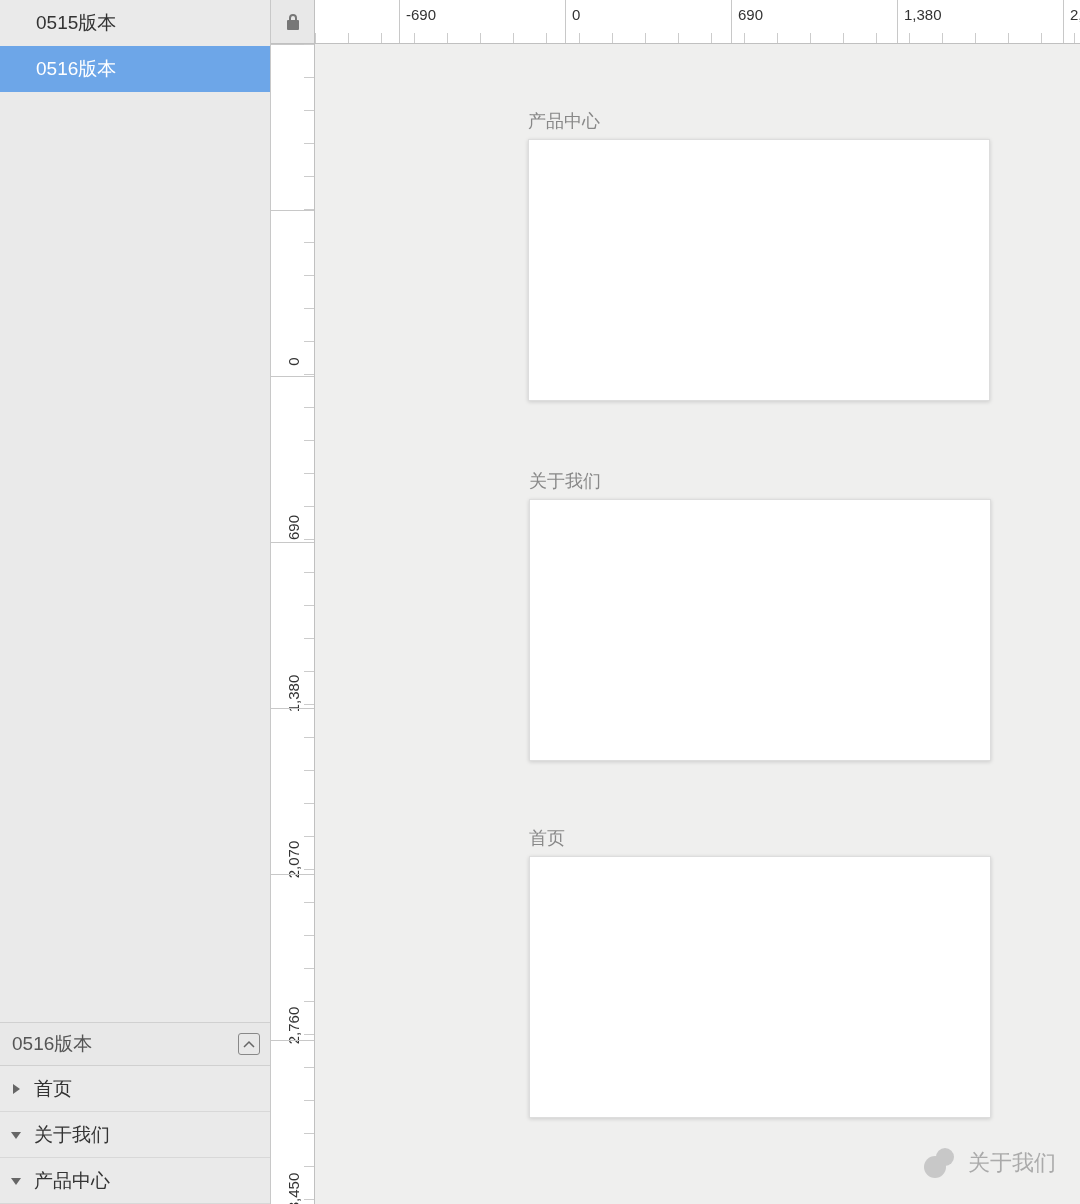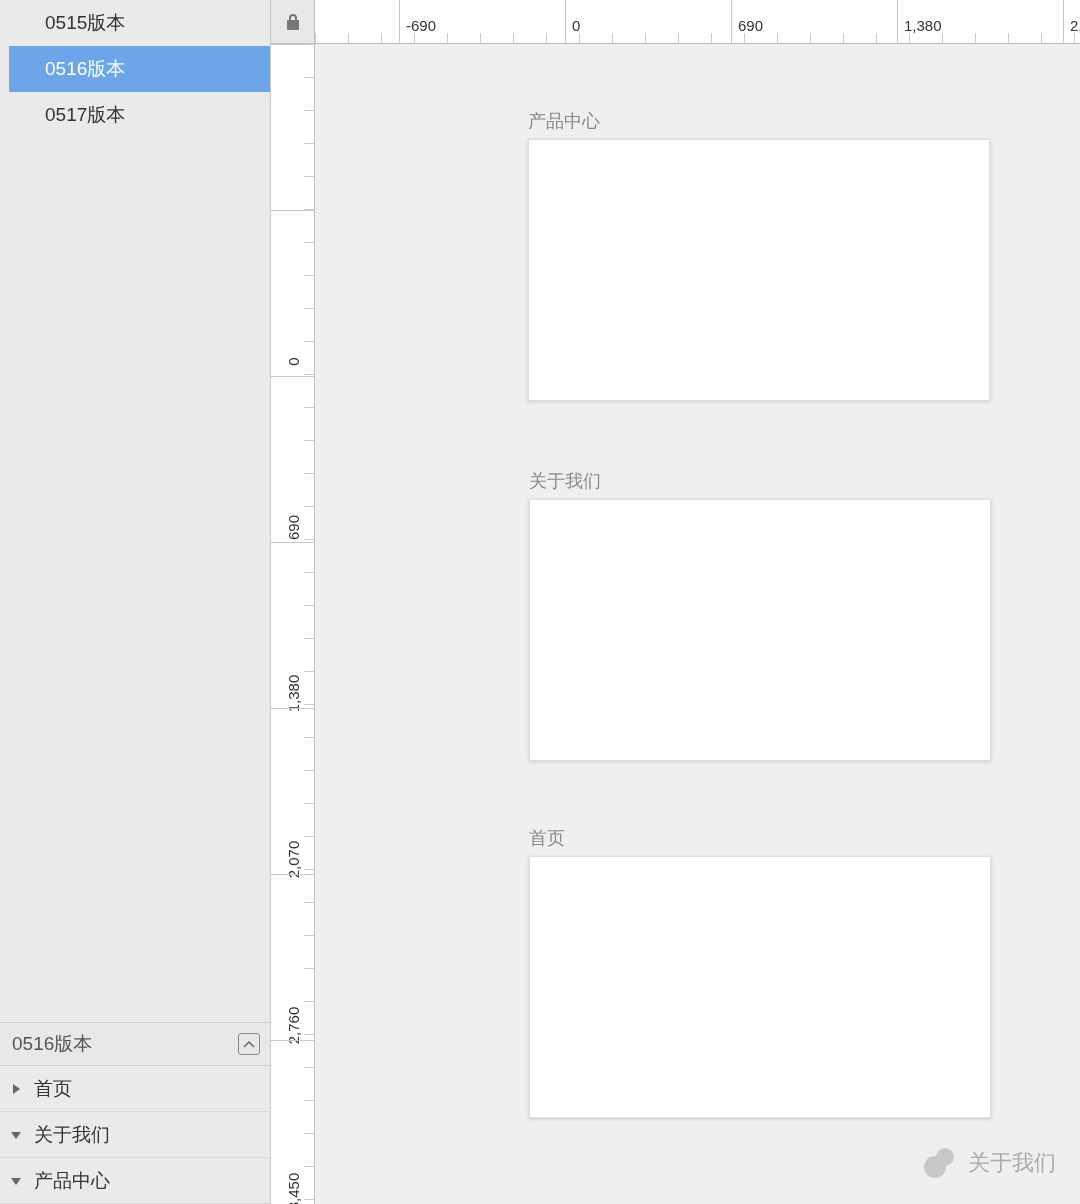--- a/index.html
+++ b/index.html
@@ -1,38 +1,38 @@
 <!DOCTYPE html>
 <html><head>
 <meta charset="utf-8">
 <style>
 * { margin: 0; padding: 0; box-sizing: border-box; font-family: -apple-system, "Helvetica Neue", Arial, sans-serif; }
 body { width: 1080px; height: 1204px; overflow: hidden; background: #f0f0f0; display: flex; }
 .sidebar { width: 271px; height: 100%; background: #eaeaea; border-right: 1px solid #c8c8c8; display: flex; flex-direction: column; }
 .panel-header { height: 40px; display: flex; align-items: center; justify-content: space-between; padding: 0 10px; border-bottom: 1px solid #d0d0d0; background: #e8e8e8; }
 .panel-title { font-size: 19px; color: #333; padding-left: 2px; }
 .add-btn { width: 28px; height: 28px; display: flex; align-items: center; justify-content: center; color: #999; font-size: 24px; cursor: pointer; }
-.pages-list { flex: 0 0 auto; margin-left: 9px; }
+.pages-list { flex: 0 0 auto; }
 .page-item { height: 46px; display: flex; align-items: center; padding-left: 36px; font-size: 19px; color: #333; cursor: pointer; }
 .page-item.selected { background: #6da6e8; color: #fff; }
 .pages-gap { flex: 1 1 auto; }
 .layer-header { height: 44px; display: flex; align-items: center; justify-content: space-between; padding: 0 10px 0 12px; border-top: 1px solid #d0d0d0; border-bottom: 1px solid #d0d0d0; background: #e8e8e8; }
 .layer-title { font-size: 19px; color: #555; }
 .overview-btn { width: 22px; height: 22px; border: 1px solid #888; border-radius: 3px; display:flex; align-items:center; justify-content:center; }
 .overview-btn svg { width: 12px; height: 8px; }
 .layer-row { height: 46px; display: flex; align-items: center; padding-left: 8px; font-size: 19px; color: #333; border-bottom: 1px solid #d8d8d8; cursor: pointer; }
 .tri { width: 16px; height: 16px; margin-right: 10px; display:flex; align-items:center; justify-content:center; }
 .tri svg { width: 12px; height: 12px; fill: #666; }
 
 .workspace { flex: 1; position: relative; display: flex; background: #efefee; }
 .corner { position: absolute; top: 0; left: 0; width: 44px; height: 44px; background: #e8e8e8; border-right: 1px solid #c0c0c0; border-bottom: 1px solid #c0c0c0; display:flex; align-items:center; justify-content:center; }
 .corner svg { width: 16px; height: 18px; fill: #777; }
 .ruler-h { position: absolute; top: 0; left: 44px; right: 0; height: 44px; background: #fff; border-bottom: 1px solid #c0c0c0; }
 .ruler-v { position: absolute; top: 44px; left: 0; width: 44px; bottom: 0; background: #fff; border-right: 1px solid #c0c0c0; }
-.ruler-h .major { position: absolute; top: 0; bottom: 0; border-left: 1px solid #c8c8c8; font-size: 15px; color: #333; padding-left: 6px; padding-top: 17px; }
+.ruler-h .major { position: absolute; top: 0; bottom: 0; border-left: 1px solid #c8c8c8; font-size: 15px; color: #333; padding-left: 6px; padding-top: 6px; }
 .ruler-h .minor { position: absolute; bottom: 0; height: 10px; border-left: 1px solid #ccc; }
 .ruler-v .major { position: absolute; left: 0; right: 0; border-top: 1px solid #c8c8c8; }
 .ruler-v .major span { position: absolute; left: 50%; bottom: 6px; transform: translateX(-50%) rotate(-90deg); transform-origin: center; font-size: 15px; color: #333; white-space: nowrap; }
 .ruler-v .minor { position: absolute; right: 0; width: 10px; border-top: 1px solid #ccc; }
 
 .canvas { position: absolute; top: 44px; left: 44px; right: 0; bottom: 0; background: #efefee; overflow: hidden; }
 .artboard-group { position: absolute; }
 .artboard-label { font-size: 18px; color: #888; margin-bottom: 6px; }
 .artboard { width: 462px; height: 262px; background: #fff; border: 1px solid #ddd; box-shadow: 0 1px 4px rgba(0,0,0,0.15); }
 
@@ -45,23 +45,20 @@
 </head>
 <body>
 
 <div class="sidebar">
   <div class="pages-list">
     <div class="page-item">
         <span>0515版本</span>
       </div>
     <div class="page-item selected">
         <span>0516版本</span>
-      </div>
-    <div class="page-item">
-        <span>0517版本</span>
       </div>
   </div>
   <div class="pages-gap"></div>
   <div class="layer-header">
     <span class="layer-title">0516版本</span>
     <span class="overview-btn">
       <svg viewBox="0 0 12 8">
           <path d="M1 7 L6 2 L11 7" stroke="#666" stroke-width="1.5" fill="none"></path>
         </svg>
     </span>

